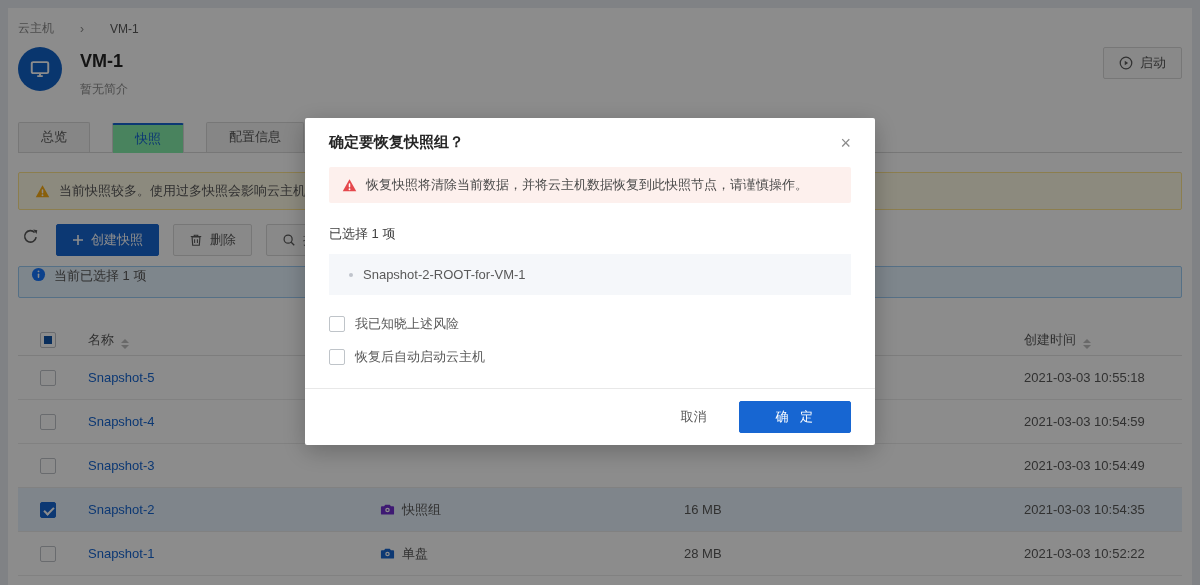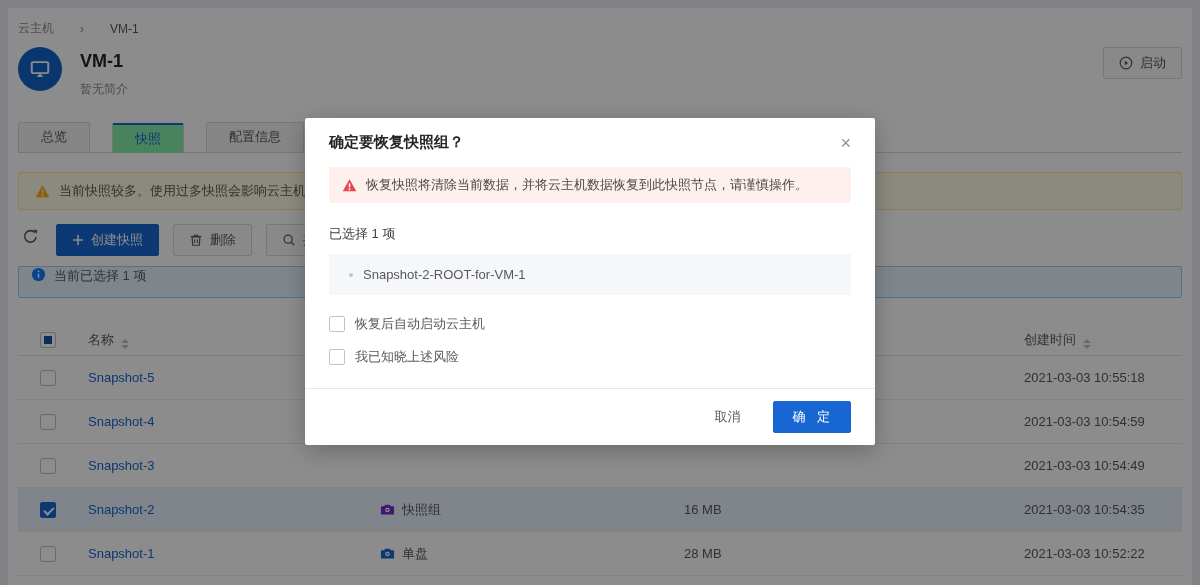--- a/index.html
+++ b/index.html
@@ -68,21 +68,21 @@
   .m-header { padding:15px 24px 13px; display:flex; align-items:center; }
   .m-title { font-size:15px; font-weight:bold; color:#262626; }
   .m-close { margin-left:auto; font-size:18px; color:#8c8c8c; cursor:pointer; line-height:1; }
   .m-alert { margin:2px 24px 0; background:#fdf0ed; border-radius:2px; padding:9px 13px; display:flex; align-items:center; gap:9px; color:#4a4a4a; }
   .m-sel-label { margin:22px 24px 0; color:#404040; }
   .m-sel-panel { margin:11px 24px 0; background:#f5f7fa; padding:13px 20px; display:flex; align-items:center; gap:10px; color:#595959; }
   .dot { width:4px; height:4px; border-radius:50%; background:#c0c4cc; flex:0 0 auto; }
   .m-check { margin:20px 24px 0; display:flex; align-items:center; gap:10px; color:#595959; cursor:pointer; }
   .m-check + .m-check { margin-top:15px; }
   .m-footer { margin-top:22px; border-top:1px solid #e8e8e8; padding:12px 24px; display:flex; justify-content:flex-end; align-items:center; gap:18px; }
-  .btn.confirm { padding:0 16px; letter-spacing:4px; text-indent:2px; }
+  .btn.confirm { padding:0 33px; letter-spacing:4px; text-indent:2px; }
 
   svg { display:block; }
 </style>
 </head>
 <body>
 
 <div class="card">
 
   <div class="breadcrumb">
     <span>云主机</span>
@@ -294,23 +294,23 @@
     </span>
     <span>恢复快照将清除当前数据，并将云主机数据恢复到此快照节点，请谨慎操作。</span>
   </div>
   <div class="m-sel-label">已选择 1 项</div>
   <div class="m-sel-panel">
     <span class="dot"></span>
     <span>Snapshot-2-ROOT-for-VM-1</span>
   </div>
   <label class="m-check">
     <span class="cb"></span>
-    <span>恢复后自动启动云主机</span>
+    <span>我已知晓上述风险</span>
   </label>
   <label class="m-check">
     <span class="cb"></span>
-    <span>我已知晓上述风险</span>
+    <span>恢复后自动启动云主机</span>
   </label>
   <div class="m-footer">
     <button class="btn text">取消</button>
     <button class="btn primary confirm">确 定</button>
   </div>
 </div>
 
 </body></html>

